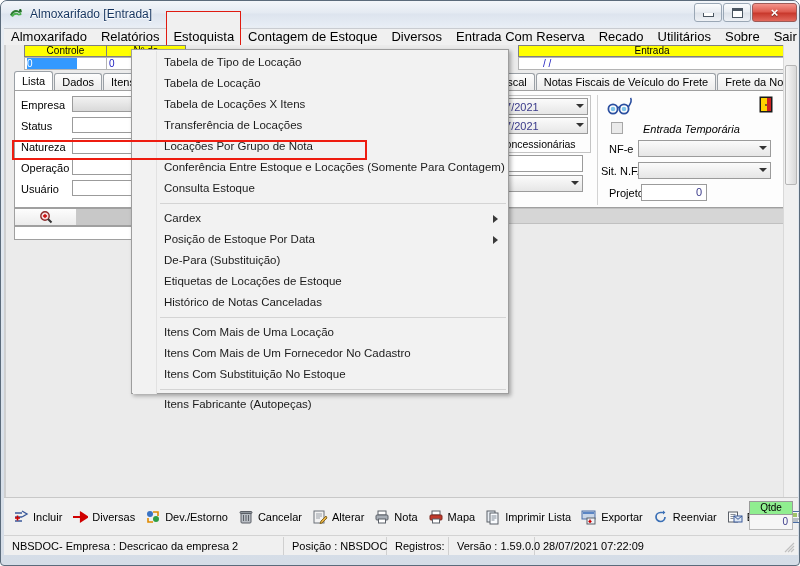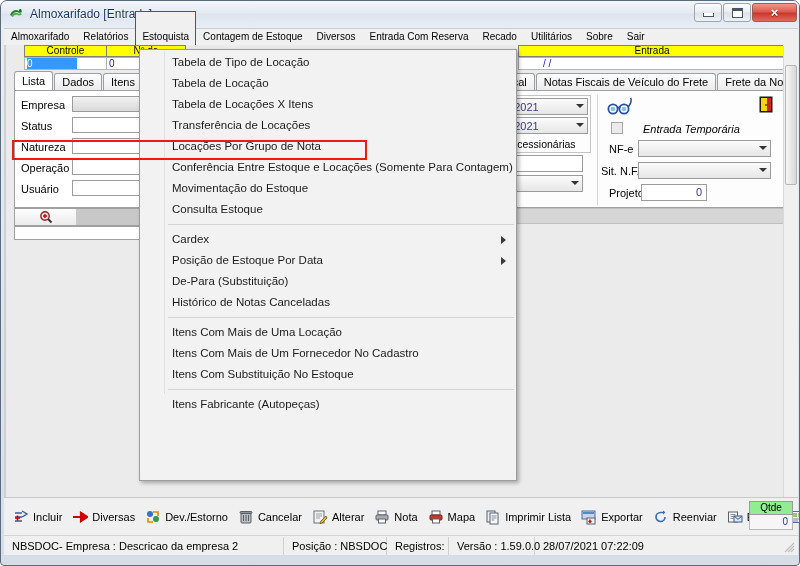--- a/index.html
+++ b/index.html
@@ -105,21 +105,21 @@
     left: 3px; top: 27px;
     width: 794px; height: 17px;
     background: #f0f0f0;
     border-top: 1px solid #c9ccd1;
     display: flex;
     align-items: center;
     box-sizing: border-box;
   }
   .menu-item {
     padding: 18px 6px;
-    font-size: 10px;
+    font-size: 13px;
     color: #000;
     white-space: nowrap;
     line-height: 14px;
     box-sizing: border-box;
     border: 1px solid transparent;
   }
   .menu-item.active-hl {
     border: 1px solid #e01b10;
     background: #f0f0f0;
   }
@@ -266,22 +266,22 @@
     position: absolute;
     width: 12px; height: 12px;
     border: 1px solid #a7a7a7;
     background: #eaeaea;
     box-sizing: border-box;
   }
 
   
   #dropdown {
     position: absolute;
-    left: 138px; top: 48px;
-    width: 378px; height: 432px;
+    left: 130px; top: 48px;
+    width: 378px; height: 345px;
     background: #f2f2f2;
     border: 1px solid #9d9d9d;
     box-sizing: border-box;
     box-shadow: 2px 2px 4px rgba(0,0,0,.30);
     z-index: 50;
   }
   #dropdown .gutter {
     position: absolute;
     left: 1px; top: 1px;
     width: 24px; height: 343px;
@@ -600,32 +600,32 @@
 
   <div id="dropdown">
     <div class="gutter"></div>
     <div id="dd-list">
       <div class="dd-item">Tabela de Tipo de Locação</div>
       <div class="dd-item">Tabela de Locação</div>
       <div class="dd-item">Tabela de Locações X Itens</div>
       <div class="dd-item">Transferência de Locações</div>
       <div class="dd-item">Locações Por Grupo de Nota</div>
       <div class="dd-item">Conferência Entre Estoque e Locações (Somente Para Contagem)</div>
-      <div class="dd-item">Movimentação do Estoque</div>
       <div class="dd-item">Consulta Estoque</div>
       <div class="dd-sep"></div>
       <div class="dd-item">
         <span>Cardex</span>
         <span class="subarrow"></span>
       </div>
       <div class="dd-item">
         <span>Posição de Estoque Por Data</span>
         <span class="subarrow"></span>
       </div>
       <div class="dd-item">De-Para (Substituição)</div>
+      <div class="dd-item">Etiquetas de Locações de Estoque</div>
       <div class="dd-item">Histórico de Notas Canceladas</div>
       <div class="dd-sep"></div>
       <div class="dd-item">Itens Com Mais de Uma Locação</div>
       <div class="dd-item">Itens Com Mais de Um Fornecedor No Cadastro</div>
       <div class="dd-item">Itens Com Substituição No Estoque</div>
       <div class="dd-sep"></div>
       <div class="dd-item">Itens Fabricante (Autopeças)</div>
     </div>
   </div>
   <div id="hl-box"></div>

